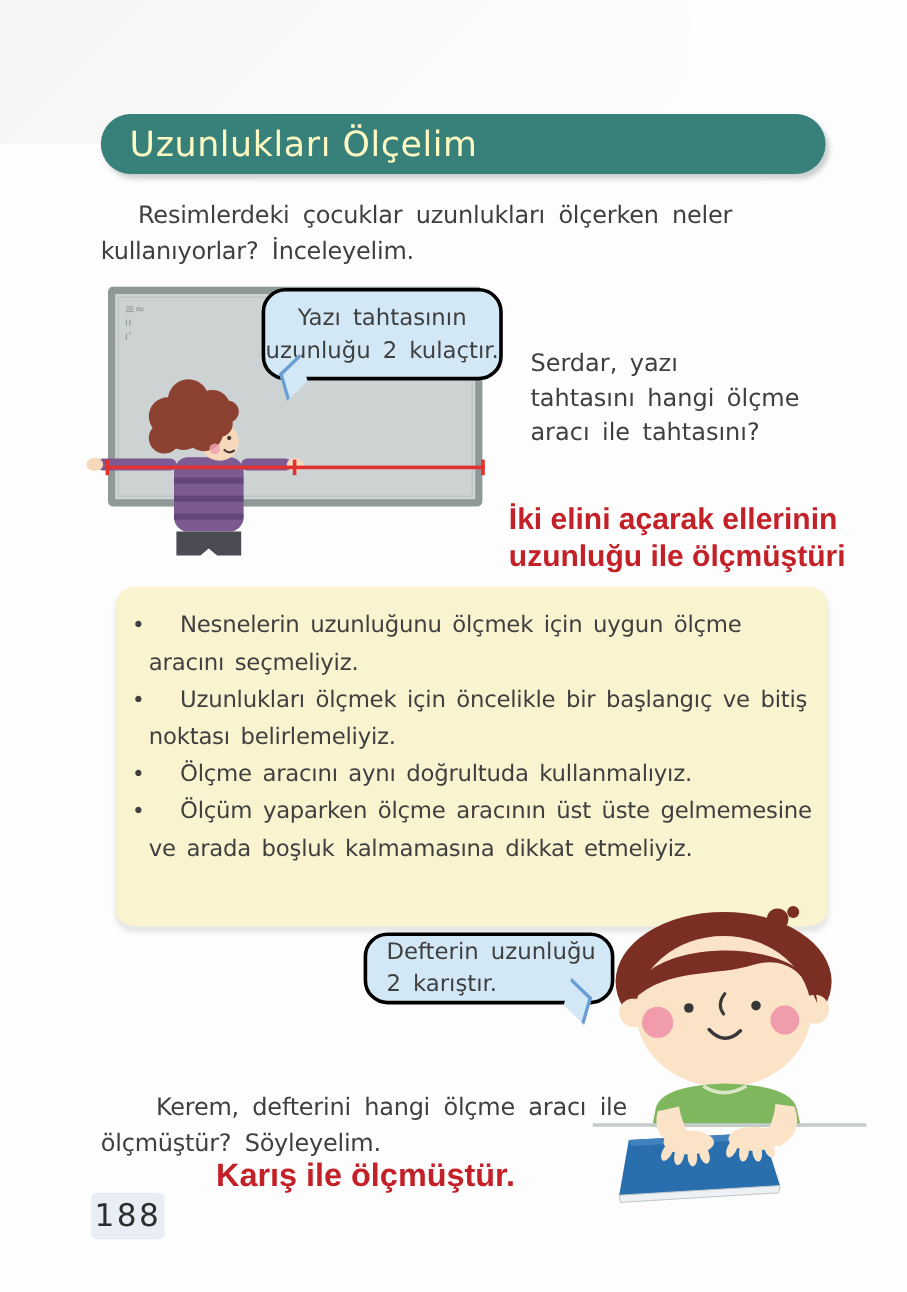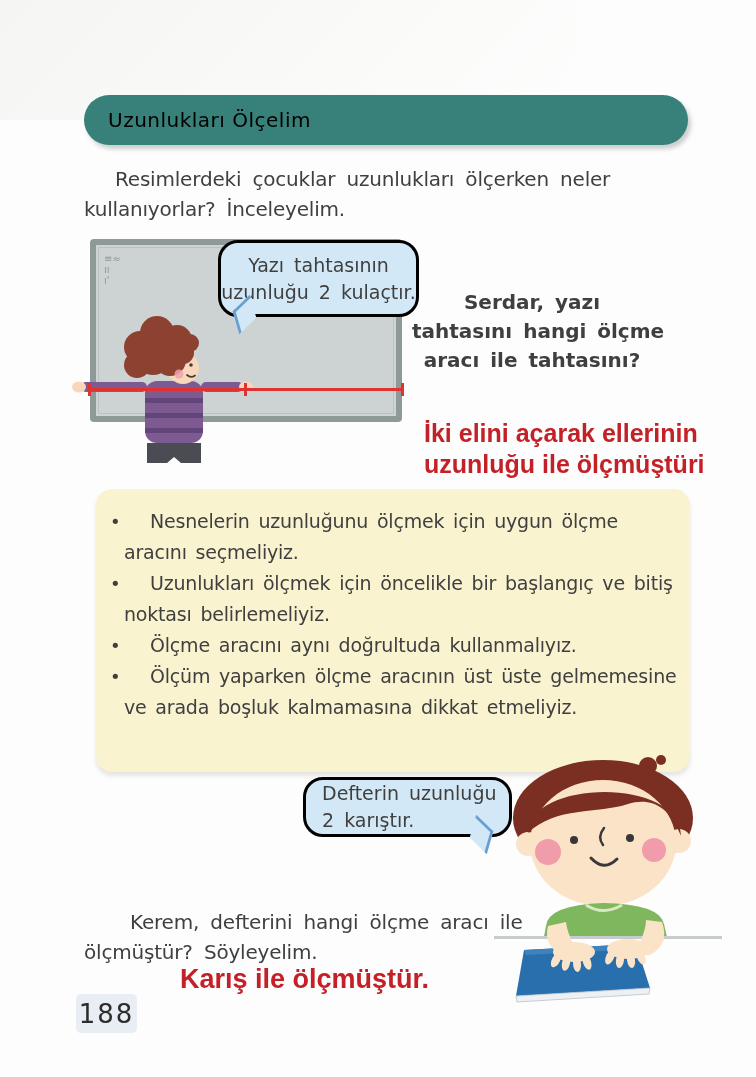--- a/index.html
+++ b/index.html
@@ -5,21 +5,21 @@
   html,body{margin:0;padding:0;background:#ffffff;}
   .page{position:relative;width:756px;height:1077px;background:#fdfdfd;overflow:hidden;
         font-family:"DejaVu Sans", sans-serif;color:#3f3f3f;}
   .corner-shade{position:absolute;left:0;top:0;width:575px;height:120px;
         background:linear-gradient(135deg,#f5f5f3 0%,#fbfbfa 70%,#fdfdfd 100%);
         border-radius:0 0 80px 0;}
   
   .header{position:absolute;left:84px;top:95px;width:604px;height:50px;background:#38807a;
         border-radius:25px;box-shadow:3px 4px 4px rgba(60,70,70,.25);display:flex;align-items:center;
         box-sizing:border-box;padding-left:24px;}
-  .header .title{color:#000000;font-size:20px;letter-spacing:.5px;}
+  .header .title{color:#fef9c3;font-size:29px;letter-spacing:.5px;}
   
   .bodytxt{font-size:20px;line-height:30px;word-spacing:5px;letter-spacing:-.2px;white-space:nowrap;}
   .intro{position:absolute;left:84px;top:164px;}
   .indent1{padding-left:31px;}
   
   .board{position:absolute;left:90px;top:239px;width:312px;height:183px;background:#ced4d4;
         border:6px solid #8f9a98;border-radius:4px;box-sizing:border-box;}
   .board-inner{position:absolute;left:2px;top:2px;right:2px;bottom:2px;background:#cdd3d3;
         border:1px solid #bcc2c2;}
   .scribble{position:absolute;color:rgba(95,105,105,.55);font-size:10px;line-height:11px;}
@@ -31,21 +31,21 @@
         box-sizing:border-box;display:flex;flex-direction:column;justify-content:center;
         font-size:19px;line-height:27px;word-spacing:4px;}
   .bubble .tail{position:absolute;width:20px;height:20px;background:#d3e8f6;}
   .bubble1{left:218px;top:240px;width:201px;height:77px;text-align:center;}
   .bubble1 .tail{left:12px;bottom:-12px;border-left:3px solid #689fd2;border-bottom:3px solid #689fd2;
         transform:rotate(60deg) skew(14deg,14deg);}
   .bubble2{left:303px;top:777px;width:209px;height:60px;text-align:left;padding-left:16px;}
   .bubble2 .tail{right:16px;bottom:-12px;border-right:3px solid #689fd2;border-bottom:3px solid #689fd2;
         transform:rotate(-60deg) skew(-14deg,-14deg);}
   
-  .q1{position:absolute;left:412px;top:288px;width:240px;text-align:center;font-weight:bold;}
+  .q1{position:absolute;left:442px;top:288px;width:240px;text-align:left;}
   .q1 div{font-size:20px;line-height:29px;word-spacing:4px;white-space:nowrap;}
   .answer{position:absolute;color:#c32127;font-family:"Liberation Sans", sans-serif;font-weight:bold;}
   .a1{left:424px;top:418px;font-size:25px;line-height:31px;white-space:nowrap;}
   .a2{left:180px;top:964px;font-size:27px;white-space:nowrap;}
   
   .info-box{position:absolute;left:96px;top:489px;width:594px;height:283px;background:#f9f3d0;
         border-radius:16px;box-shadow:0 4px 4px rgba(120,120,110,.18);box-sizing:border-box;
         padding:17px 10px 0 8px;}
   .b-line{font-size:19px;line-height:31px;word-spacing:3px;letter-spacing:-.2px;
         white-space:nowrap;padding-left:20px;}

